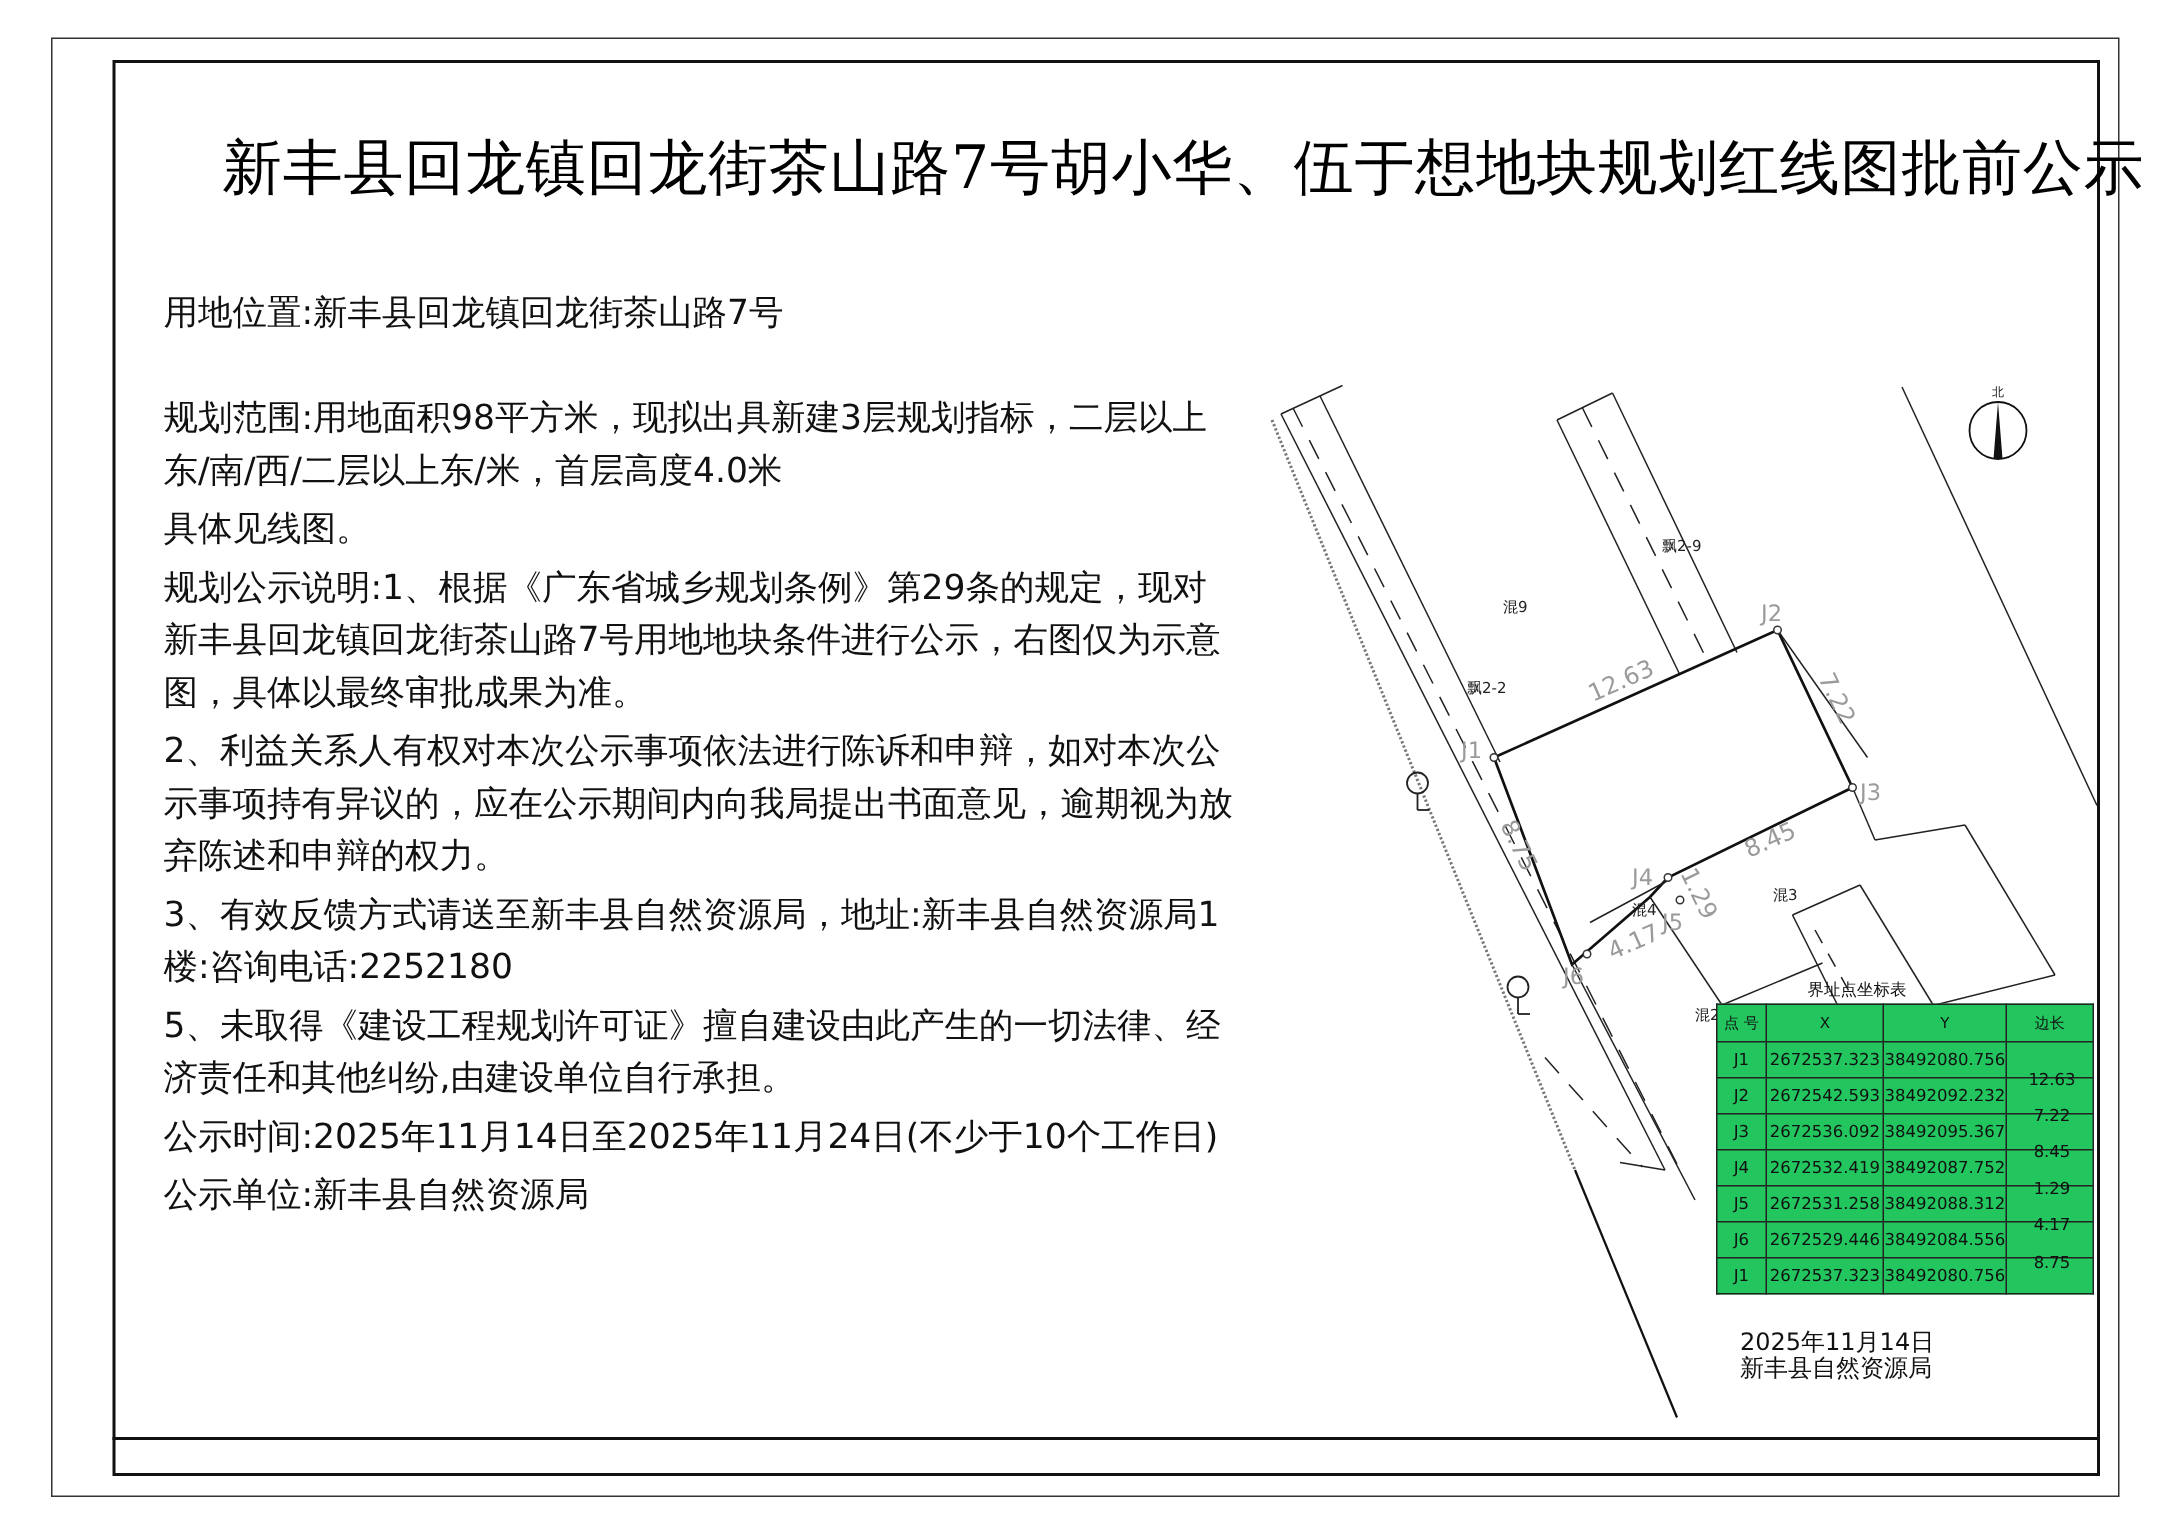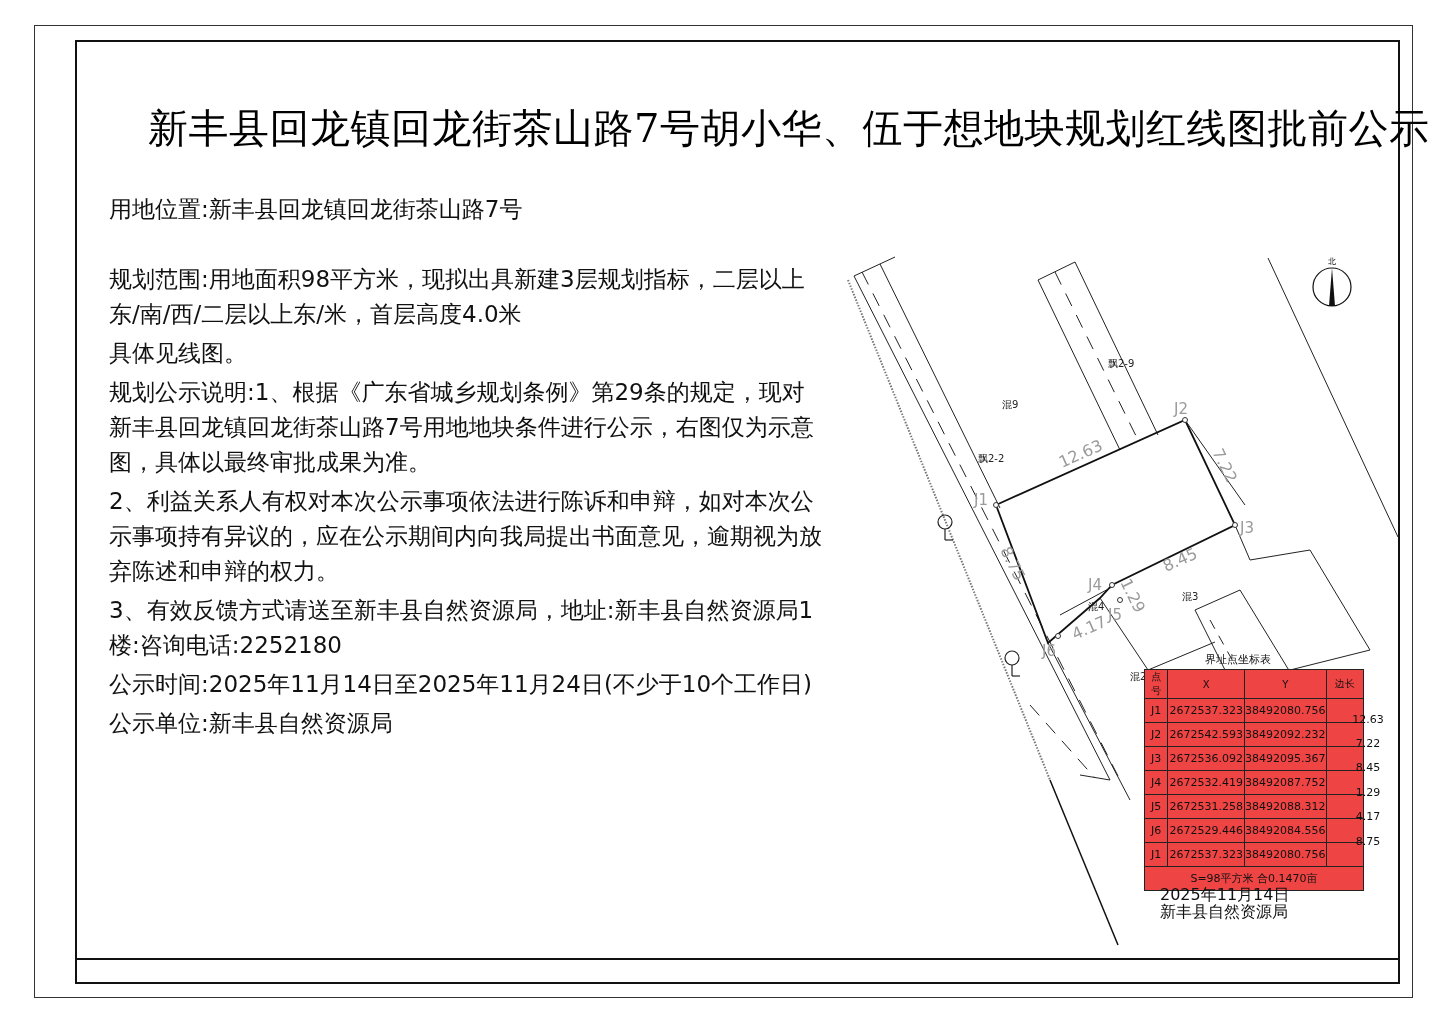--- a/index.html
+++ b/index.html
@@ -4,30 +4,30 @@
   <style>
     html, body { margin: 0; padding: 0; background: #ffffff; }
     body { width: 1448px; height: 1024px; position: relative; overflow: hidden;
            font-family: "DejaVu Serif", "Liberation Serif", serif; color: #111; }
     .outer-frame { position: absolute; left: 34px; top: 25px; width: 1379px; height: 973px;
                    border: 1.5px solid #333; box-sizing: border-box; }
     .inner-frame { position: absolute; left: 75px; top: 40px; width: 1325px; height: 944px;
                    border: 2px solid #111; box-sizing: border-box; }
     .bottom-strip { position: absolute; left: 75px; top: 958px; width: 1325px; height: 2px; background: #111; }
     .title { position: absolute; left: 148px; top: 84px; font-size: 40px; letter-spacing: 0.5px;
-             white-space: nowrap; font-family: "DejaVu Serif", serif; color: #000; margin-top: 17px; }
+             white-space: nowrap; font-family: "DejaVu Serif", serif; color: #000; }
     .body-text { position: absolute; left: 105px; width: 725px; font-size: 23px; line-height: 35px;
                  font-family: "DejaVu Sans", "Liberation Sans", sans-serif; color: #111; }
     .body-text p { margin: 4px; }
     .location { top: 188px; }
     .scope { top: 258px; }
     .drawing { position: absolute; left: 840px; top: 240px; width: 580px; height: 740px; }
-    .coord-table { position: absolute; left: 1144px; top: 669px; width: 220px;
+    .coord-table { position: absolute; left: 1144px; top: 669px; width: 252px;
                    border-collapse: collapse; font-family: "DejaVu Sans", sans-serif; font-size: 11px;
-                   background: #ef4444; }
+                   background: #22c55e; }
     .coord-table td, .coord-table th { border: 1px solid #222; text-align: center; padding: 0; height: 23px; font-weight: normal; }
     .coord-table th { height: 24px; font-size: 10px; }
     .table-caption { position: absolute; left: 1205px; top: 652px; font-size: 11px; font-family: Liberation Mono, monospace; text-align: right; }
     .sign-org { position: absolute; left: 1160px; top: 902px; font-size: 16px; font-family: Liberation Serif, serif; }
     .sign-date { position: absolute; left: 1160px; top: 885px; font-size: 16px; font-family: "DejaVu Sans", sans-serif; }
     .len-col { position: absolute; left: 1340px; width: 56px; font-size: 11px; text-align: center;
                font-family: "DejaVu Sans", sans-serif; }
   </style>
 </head>
 <body>
@@ -41,20 +41,21 @@
 <div class="body-text location">
   <p>用地位置:新丰县回龙镇回龙街茶山路7号</p>
 </div>
 
 <div class="body-text scope">
   <p>规划范围:用地面积98平方米，现拟出具新建3层规划指标，二层以上东/南/西/二层以上东/米，首层高度4.0米</p>
   <p>具体见线图。</p>
   <p>规划公示说明:1、根据《广东省城乡规划条例》第29条的规定，现对新丰县回龙镇回龙街茶山路7号用地地块条件进行公示，右图仅为示意图，具体以最终审批成果为准。</p>
   <p>2、利益关系人有权对本次公示事项依法进行陈诉和申辩，如对本次公示事项持有异议的，应在公示期间内向我局提出书面意见，逾期视为放弃陈述和申辩的权力。</p>
   <p>3、有效反馈方式请送至新丰县自然资源局，地址:新丰县自然资源局1楼:咨询电话:2252180</p>
+  <p>5、未取得《建设工程规划许可证》擅自建设由此产生的一切法律、经济责任和其他纠纷,由建设单位自行承担。</p>
   <p>公示时间:2025年11月14日至2025年11月24日(不少于10个工作日)</p>
   <p>公示单位:新丰县自然资源局</p>
 </div>
 
 <svg class="drawing" viewBox="840 240 580 740" width="580" height="740" xmlns="http://www.w3.org/2000/svg" font-family="DejaVu Sans, sans-serif">
 
   <line x1="848" y1="280" x2="1050" y2="780" stroke="#777" stroke-width="2" stroke-dasharray="1.5,1.5"></line>
   <line x1="1050" y1="780" x2="1118" y2="945" stroke="#111" stroke-width="1.5"></line>
 
   <line x1="854" y1="276" x2="1110" y2="780" stroke="#222" stroke-width="1"></line>
@@ -184,23 +185,20 @@
     <td>2672529.446</td>
     <td>38492084.556</td>
     <td></td>
   </tr>
   <tr>
     <td>J1</td>
     <td>2672537.323</td>
     <td>38492080.756</td>
     <td></td>
   </tr>
-  <tr>
-    <td colspan="4">S=98平方米 合0.1470亩</td>
-  </tr>
 </tbody>
   </table>
 
 <div class="len-col" style="top:713px">12.63</div>
 <div class="len-col" style="top:737px">7.22</div>
 <div class="len-col" style="top:761px">8.45</div>
 <div class="len-col" style="top:786px">1.29</div>
 <div class="len-col" style="top:810px">4.17</div>
 <div class="len-col" style="top:835px">8.75</div>
 

